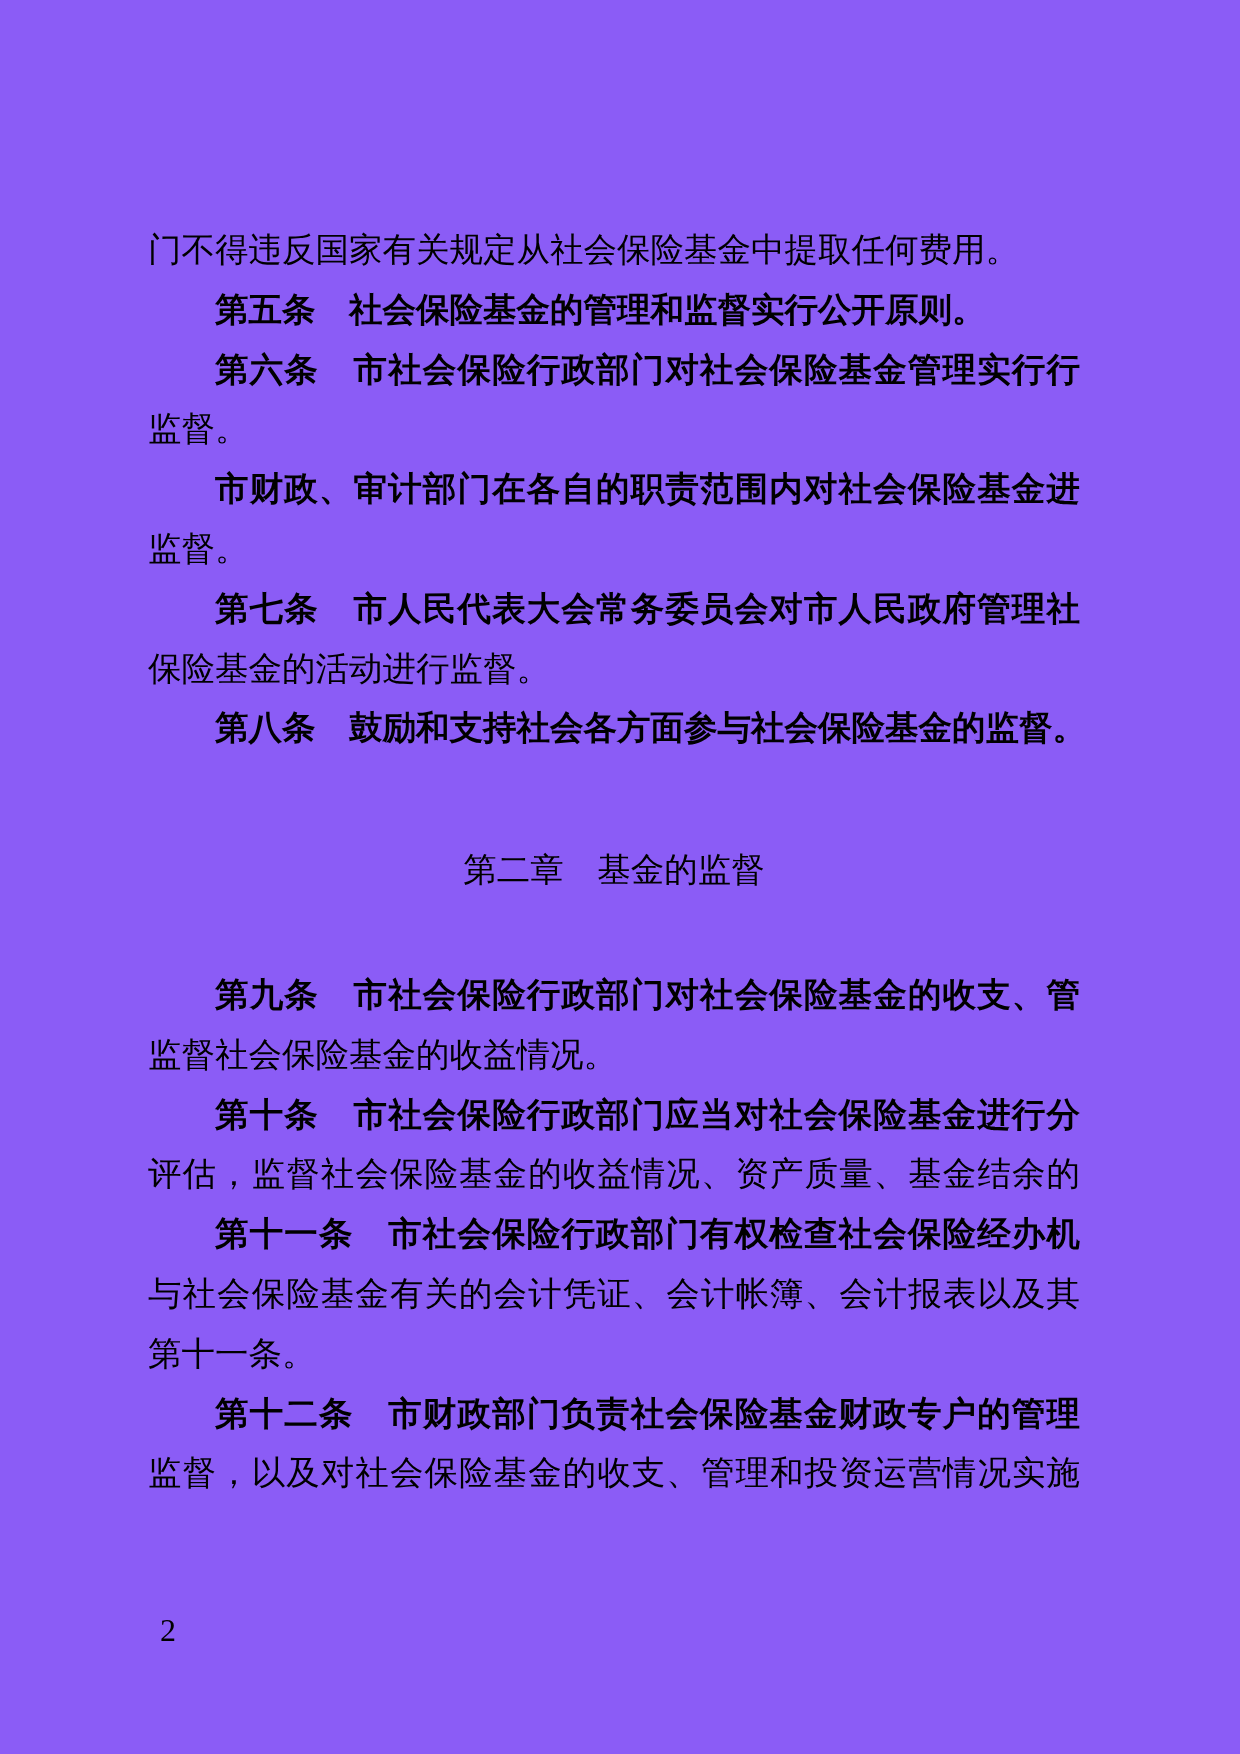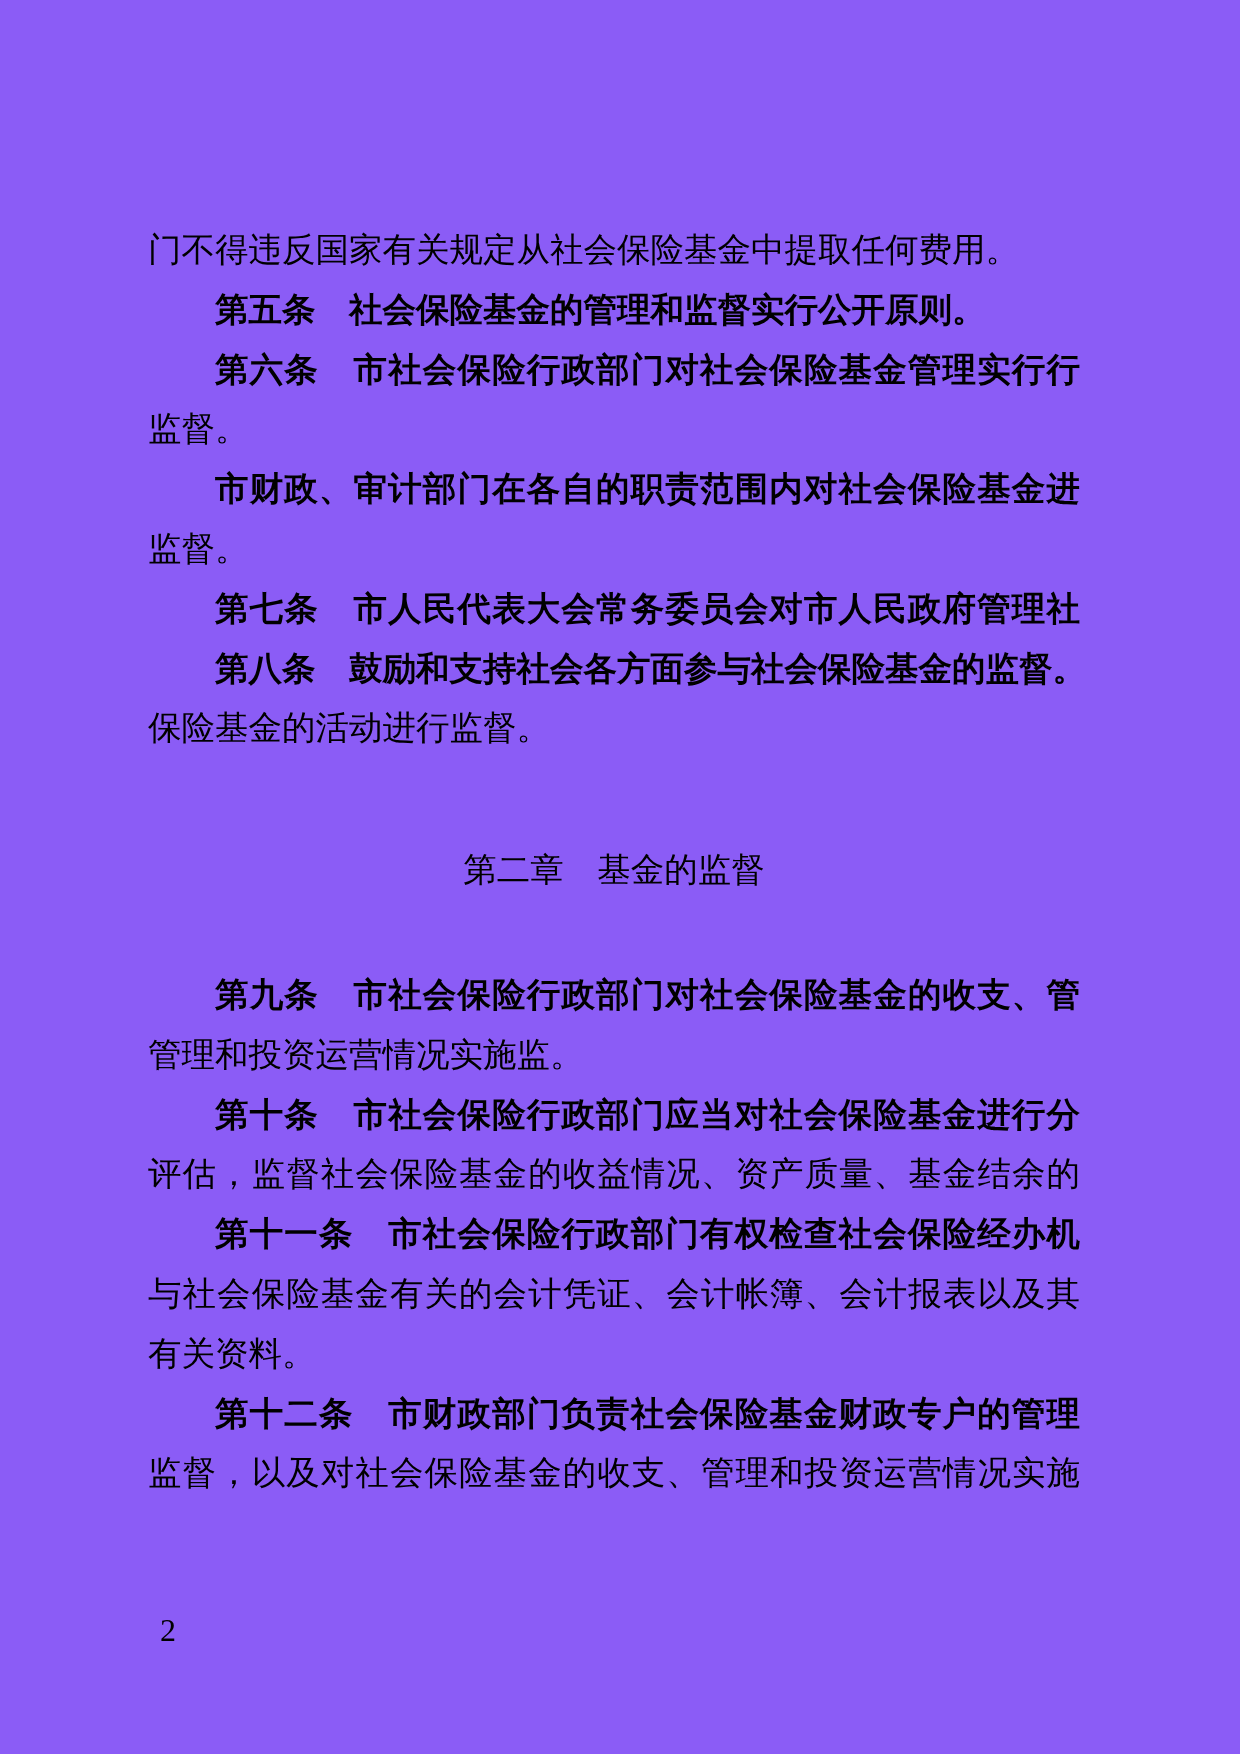--- a/index.html
+++ b/index.html
@@ -63,30 +63,30 @@
 
 <div class="page">
   <div class="content">
     <div class="line">门不得违反国家有关规定从社会保险基金中提取任何费用。</div>
     <div class="line ind">第五条　社会保险基金的管理和监督实行公开原则。</div>
     <div class="line ind fill">第六条　市社会保险行政部门对社会保险基金管理实行行政</div>
     <div class="line">监督。</div>
     <div class="line ind fill">市财政、审计部门在各自的职责范围内对社会保险基金进行</div>
     <div class="line">监督。</div>
     <div class="line ind fill">第七条　市人民代表大会常务委员会对市人民政府管理社会</div>
+    <div class="line">保险基金的活动进行监督。</div>
     <div class="line ind">第八条　鼓励和支持社会各方面参与社会保险基金的监督。</div>
-    <div class="line">保险基金的活动进行监督。</div>
 
     <div class="line heading">第二章　基金的监督</div>
 
     <div class="line ind fill">第九条　市社会保险行政部门对社会保险基金的收支、管理</div>
-    <div class="line">管理和投资运营情况实施监。</div>
+    <div class="line">监督社会保险基金的收益情况。</div>
     <div class="line ind fill">第十条　市社会保险行政部门应当对社会保险基金进行分析</div>
     <div class="line fill">评估，监督社会保险基金的收益情况、资产质量、基金结余的使</div>
     <div class="line ind fill">第十一条　市社会保险行政部门有权检查社会保险经办机构</div>
     <div class="line fill">与社会保险基金有关的会计凭证、会计帐簿、会计报表以及其他</div>
-    <div class="line">有关资料。</div>
+    <div class="line">第十一条。</div>
     <div class="line ind fill">第十二条　市财政部门负责社会保险基金财政专户的管理和</div>
     <div class="line fill">监督，以及对社会保险基金的收支、管理和投资运营情况实施监</div>
   </div>
 
   <div class="page-number">2</div>
 </div>
 
 </body></html>

